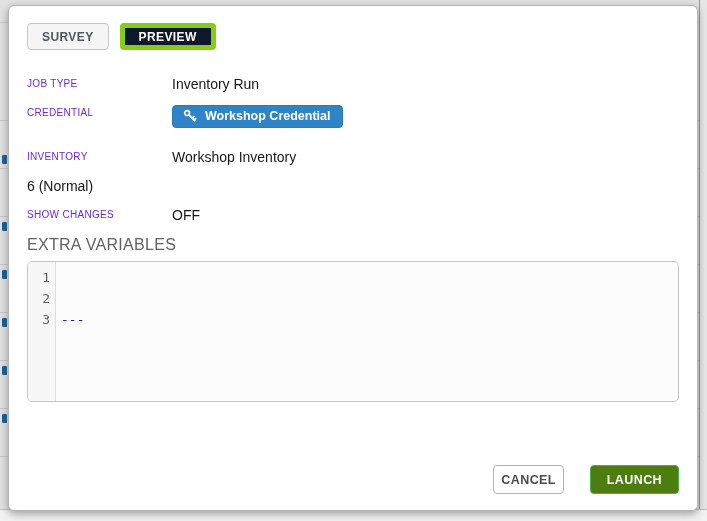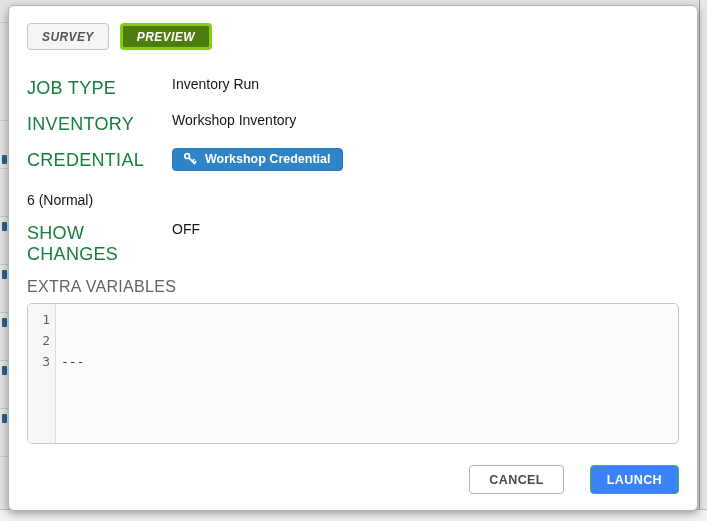--- a/index.html
+++ b/index.html
@@ -39,30 +39,30 @@
     font-size:10px; font-weight:bold; line-height:17px; text-align:center;
     cursor:pointer; user-select:none;
   }
 
   .tabs-row { display:flex; gap:11px; margin-bottom:26px; }
   .tab-btn {
     height:27px; padding:0 14px;
     font-family:"Liberation Sans", sans-serif;
     font-size:12px; font-weight:bold; letter-spacing:0.4px; text-transform:uppercase;
     border-radius:4px; cursor:pointer;
-    display:inline-flex; align-items:center;font-style:italic;
+    display:inline-flex; align-items:center;
   }
   .tab-btn.inactive { background:#f5f5f5; border:1px solid #c6c6c6; color:#50565b; }
-  .tab-btn.active   { background:#4d7c0f; border:3px solid #84cc16; color:#ffffff; }
+  .tab-btn.active   { background:#0f172a; border:5px solid #84cc16; color:#ffffff; }
 
   .field-row { display:flex; align-items:flex-start; margin-bottom:13px; }
   .field-row.credential { margin-bottom:21px; }
   .field-label {
     width:145px; flex:0 0 145px;
-    font-size:18px; color:#15803d; letter-spacing:0.3px;
+    font-size:10px; color:#6d28d9; letter-spacing:0.3px;
     text-transform:uppercase; padding-top:2px;
   }
   .field-value { font-size:14px; color:#161616; }
 
   .cred-badge {
     display:inline-flex; align-items:center; gap:8px;
     background:#2e84c6; border:1px solid #2b7ab8; border-radius:4px;
     color:#ffffff; font-size:12.5px; font-weight:bold;
     padding:3px 12px 4px 10px; cursor:pointer;
   }
@@ -89,22 +89,22 @@
   .modal-footer {
     margin-top:auto; display:flex; justify-content:flex-end; align-items:center; gap:26px;
     padding-top:10px;
   }
   .btn {
     height:29px; padding:0 16px; border-radius:4px;
     font-family:"Liberation Sans", sans-serif;
     font-size:12.5px; font-weight:bold; letter-spacing:0.4px; text-transform:uppercase;
     display:inline-flex; align-items:center; cursor:pointer;
   }
-  .btn-cancel { background:#ffffff; border:1px solid #b3b3b3; color:#4a4a4a; padding:0 19px; }
-  .btn-launch { background:#3b82f6; border:1px solid #4cae4c; color:#ffffff; }
+  .btn-cancel { background:#ffffff; border:1px solid #b3b3b3; color:#4a4a4a; padding:0 7px; }
+  .btn-launch { background:#4d7c0f; border:1px solid #4cae4c; color:#ffffff; }
 </style>
 </head>
 <body>
 
 <div>
   <div class="bg-line" style="top:22px"></div>
   <div class="bg-line" style="top:120px"></div>
   <div class="bg-line" style="top:168px"></div>
   <div class="bg-line" style="top:216px"></div>
   <div class="bg-line" style="top:264px"></div>
@@ -138,45 +138,45 @@
 
 
   <div class="tabs-row">
     <button class="tab-btn inactive">SURVEY</button>
     <button class="tab-btn active">PREVIEW</button>
   </div>
 
   <div class="field-row">
     <div class="field-label">JOB TYPE</div>
     <div class="field-value">Inventory Run</div>
-  </div>
-
-  <div class="field-row">
-    <div class="field-label">INVENTORY</div>
-    <div class="field-value">Workshop Inventory</div>
   </div>
 
   <div class="field-row credential">
     <div class="field-label">CREDENTIAL</div>
     <div class="cred-badge">
       <span class="key-icon">
         <svg width="14" height="14" viewBox="0 0 14 14">
           <g stroke="#ffffff" stroke-width="1.7" fill="none" stroke-linecap="round">
             <circle cx="4.1" cy="4.1" r="2.4"></circle>
             <path d="M6.1 6.1 L11.7 11.7"></path>
             <path d="M9.2 9.2 L10.9 7.5"></path>
             <path d="M11.1 11.1 L12.7 9.5"></path>
           </g>
         </svg>
       </span>
       <span>Workshop Credential</span>
     </div>
   </div>
 
   <div class="field-row">
+    <div class="field-label">INVENTORY</div>
+    <div class="field-value">Workshop Inventory</div>
+  </div>
+
+  <div class="field-row">
     <div class="field-value">6 (Normal)</div>
   </div>
 
   <div class="field-row">
     <div class="field-label">SHOW CHANGES</div>
     <div class="field-value">OFF</div>
   </div>
 
   <div>
     <div class="extra-vars-label">EXTRA VARIABLES</div>

